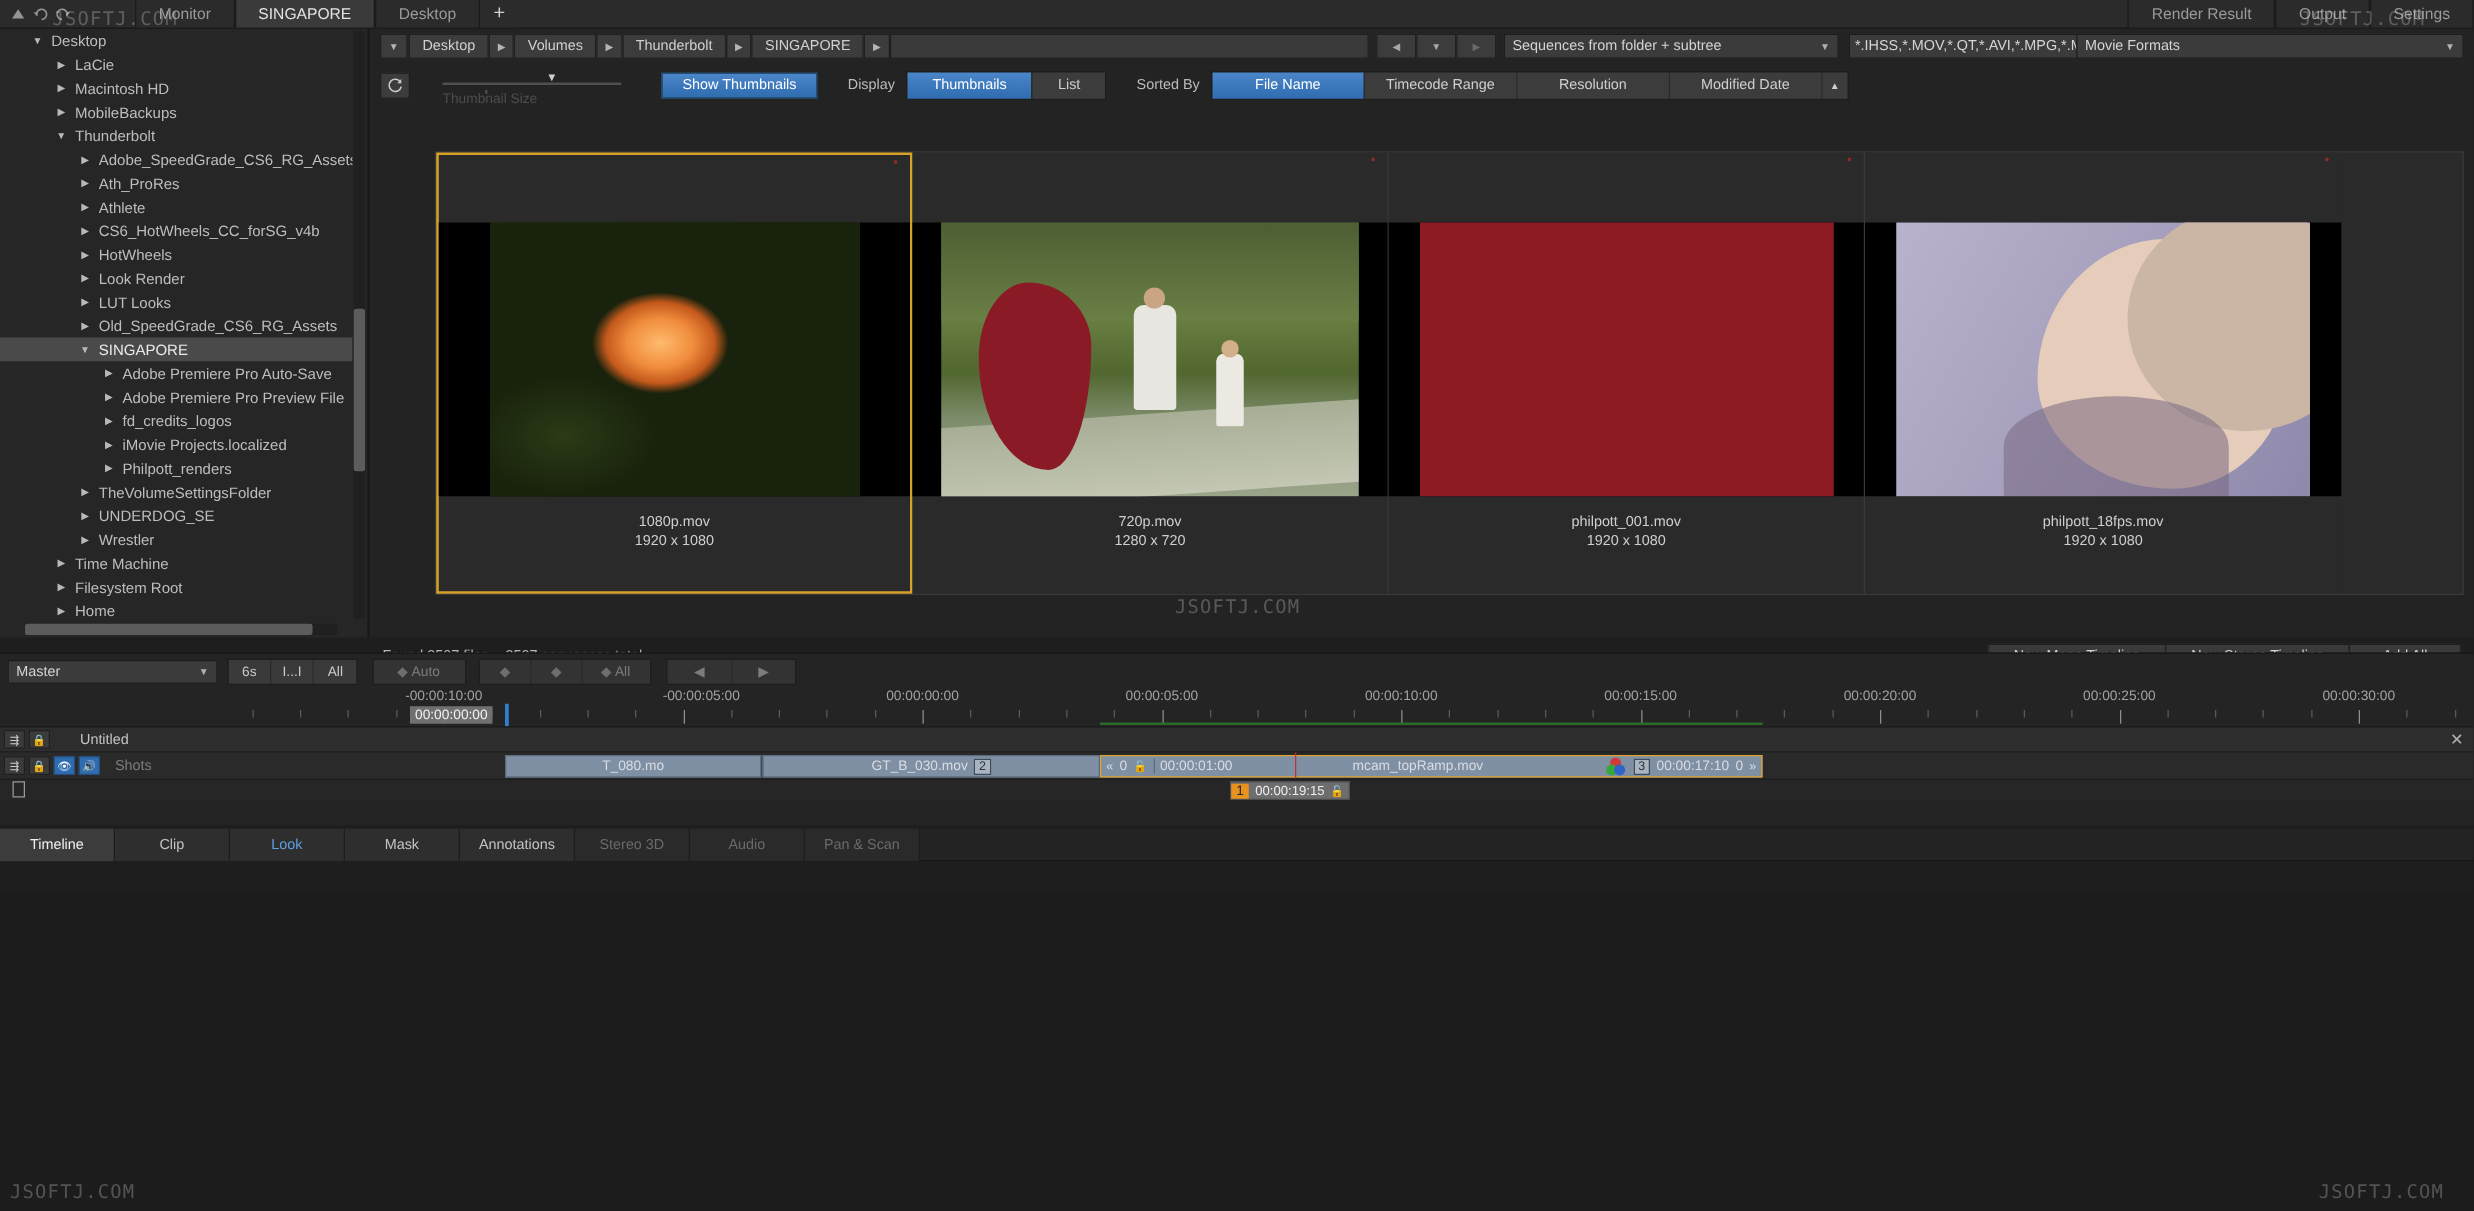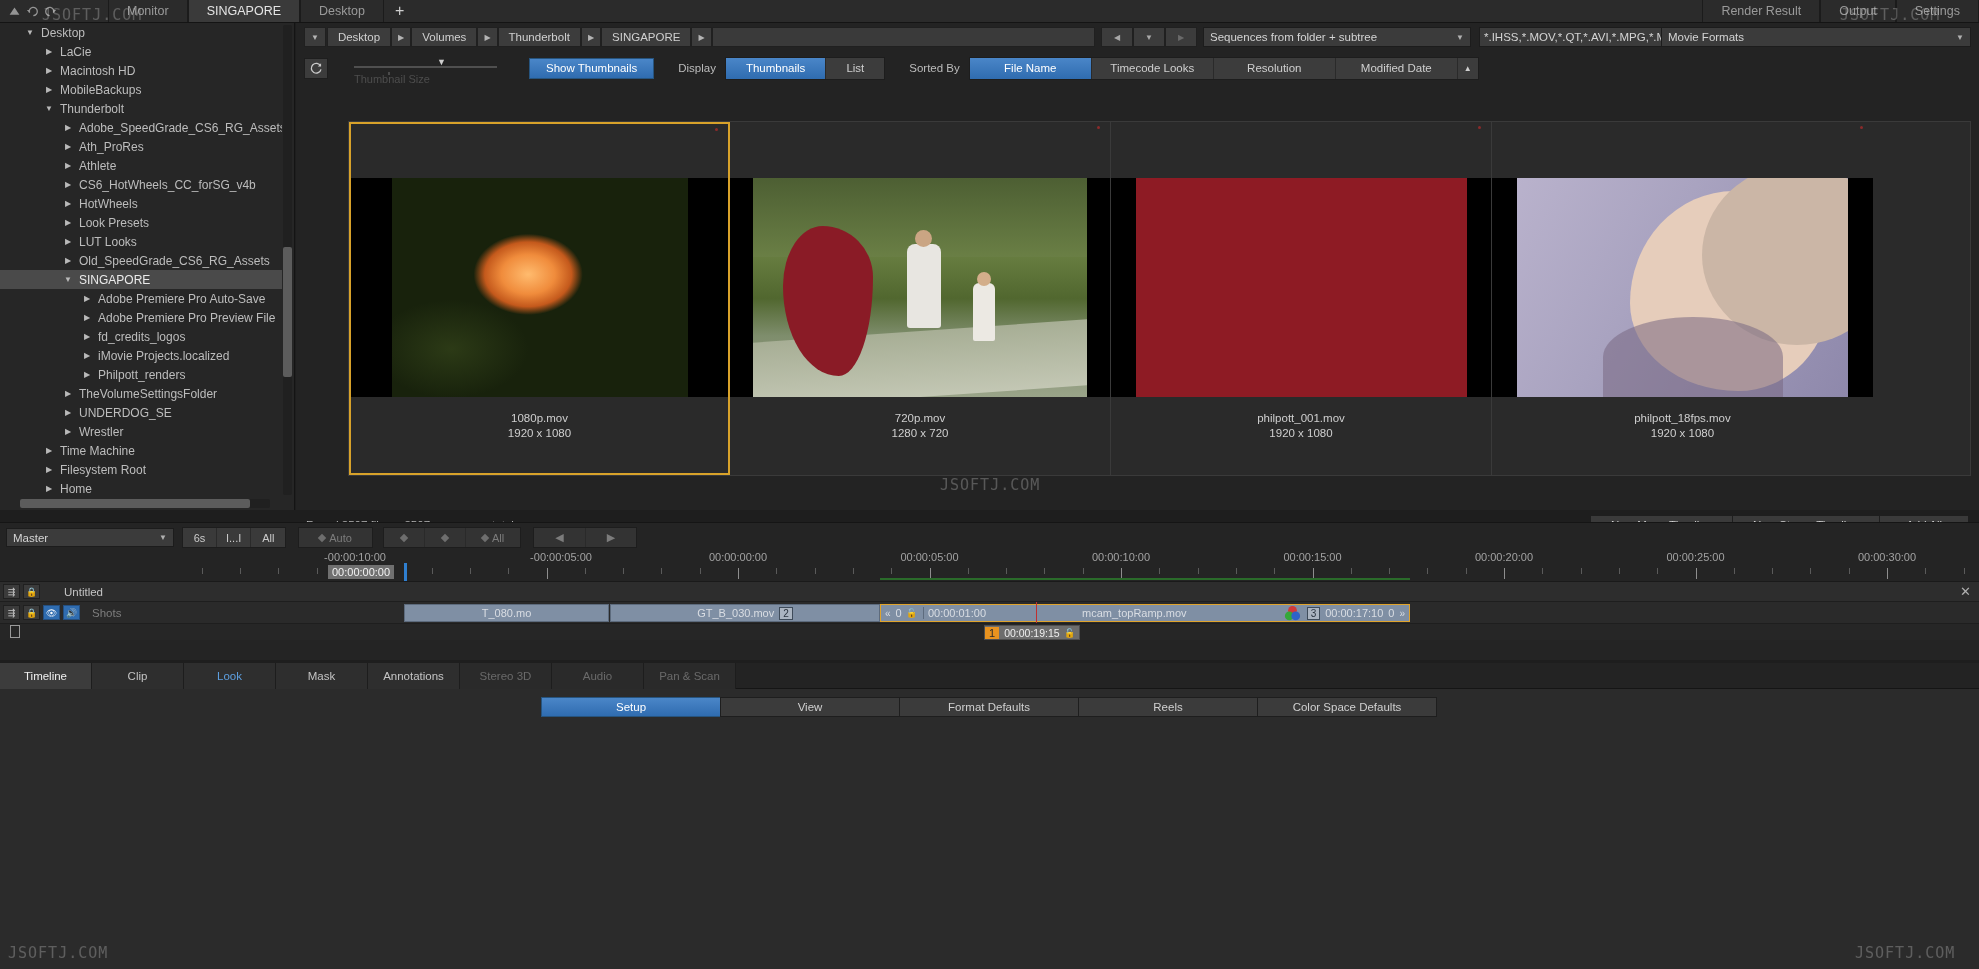--- a/index.html
+++ b/index.html
@@ -300,21 +300,21 @@
         <div class="tree-row" style="padding-left: 62px;">
           <span class="tw">▶</span>
           <span style="margin-left: 5px;">CS6_HotWheels_CC_forSG_v4b</span>
         </div>
         <div class="tree-row" style="padding-left: 62px;">
           <span class="tw">▶</span>
           <span style="margin-left: 5px;">HotWheels</span>
         </div>
         <div class="tree-row" style="padding-left: 62px;">
           <span class="tw">▶</span>
-          <span style="margin-left: 5px;">Look Presets</span>
+          <span style="margin-left: 5px;">Look Render</span>
         </div>
         <div class="tree-row" style="padding-left: 62px;">
           <span class="tw">▶</span>
           <span style="margin-left: 5px;">LUT Looks</span>
         </div>
         <div class="tree-row" style="padding-left: 62px;">
           <span class="tw">▶</span>
           <span style="margin-left: 5px;">Old_SpeedGrade_CS6_RG_Assets</span>
         </div>
         <div class="tree-row sel" style="padding-left: 62px;">
@@ -438,21 +438,21 @@
         <div class="seg">
             <span>List</span>
           </div>
       </div>
       <div class="tb-label">Sorted By</div>
       <div class="seg-group">
         <div class="seg on" style="width:122px;padding:0;">
             <span>File Name</span>
           </div>
         <div class="seg" style="width:122px;padding:0;">
-            <span>Timecode Looks</span>
+            <span>Timecode Range</span>
           </div>
         <div class="seg" style="width:122px;padding:0;">
             <span>Resolution</span>
           </div>
         <div class="seg" style="width:122px;padding:0;">
             <span>Modified Date</span>
           </div>
         <div class="seg sort-asc" style="padding:0;font-size:8px;">
             <span>▲</span>
           </div>
@@ -717,40 +717,20 @@
         <span>Stereo 3D</span>
       </div>
       <div class="tab disabled">
         <span>Audio</span>
       </div>
       <div class="tab disabled">
         <span>Pan &amp; Scan</span>
       </div>
     </div>
 
-  <div class="setup-area">
-    <div class="subtabs" id="subtabs">
-        <div class="subtab on">
-          <span>Setup</span>
-        </div>
-        <div class="subtab">
-          <span>View</span>
-        </div>
-        <div class="subtab">
-          <span>Format Defaults</span>
-        </div>
-        <div class="subtab">
-          <span>Reels</span>
-        </div>
-        <div class="subtab">
-          <span>Color Space Defaults</span>
-        </div>
-      </div>
-
-  </div>
 
   <div class="wm" style="left:42px;top:6px;">JSOFTJ.COM</div>
   <div class="wm" style="left:1840px;top:6px;">JSOFTJ.COM</div>
   <div class="wm" style="left:940px;top:476px;">JSOFTJ.COM</div>
   <div class="wm" style="left:8px;top:944px;">JSOFTJ.COM</div>
   <div class="wm" style="left:1855px;top:944px;">JSOFTJ.COM</div>
 
 </div>
 
 </body></html>

